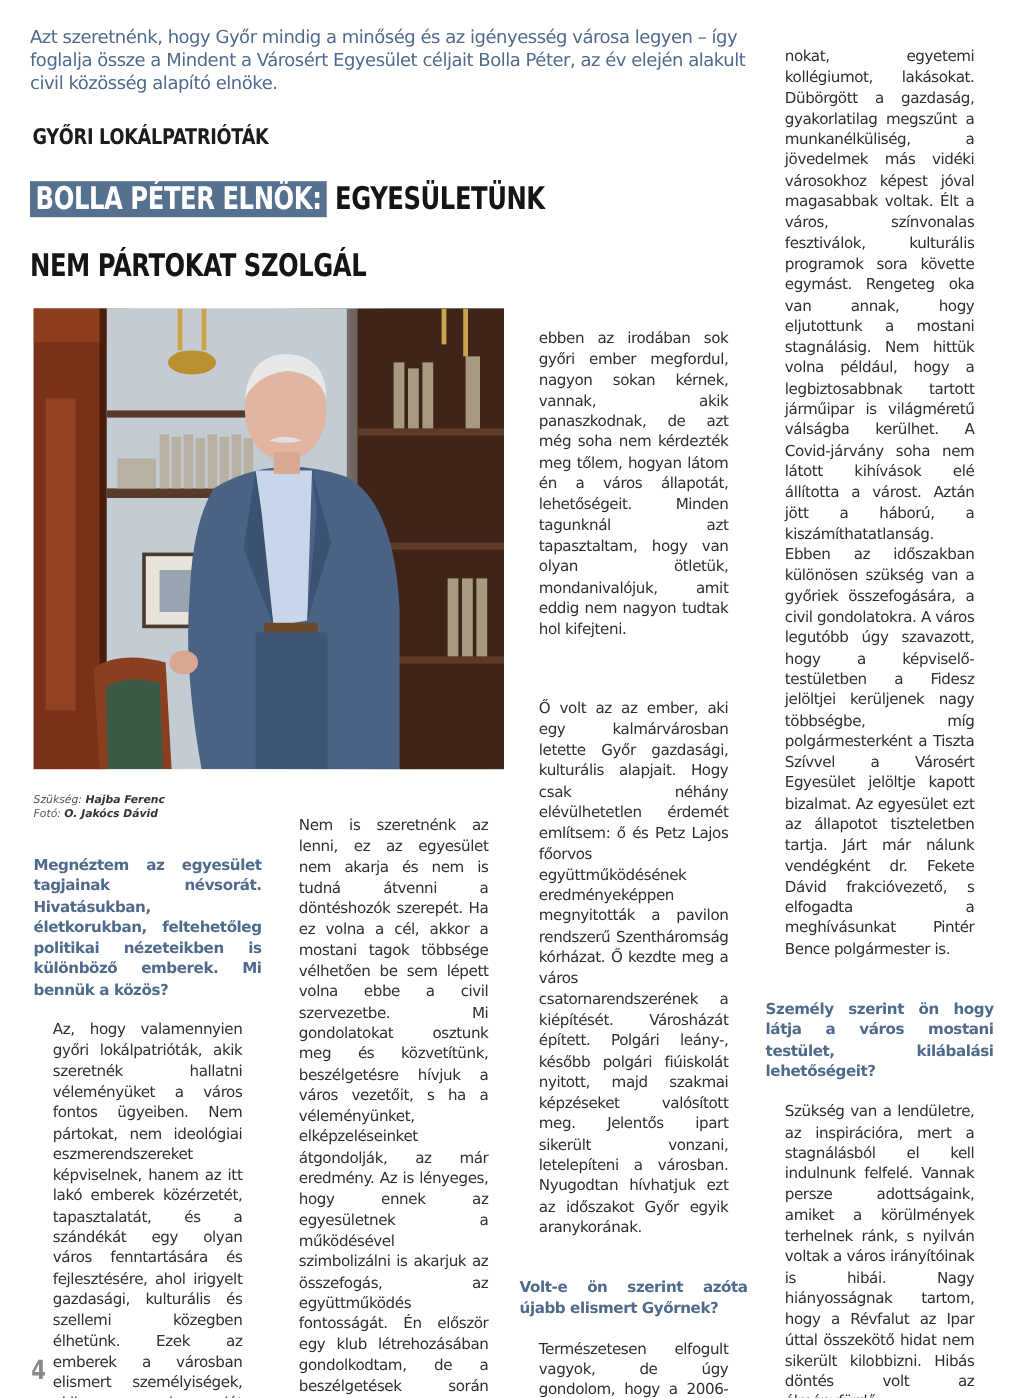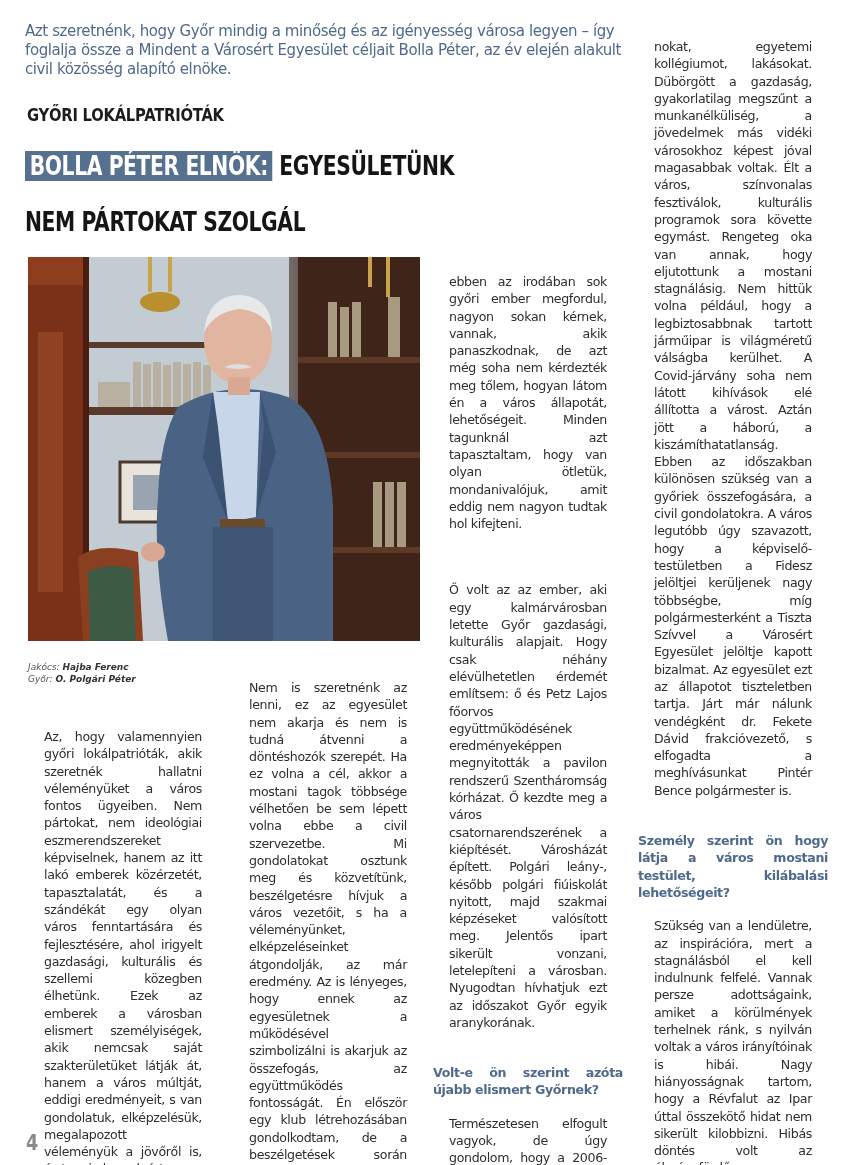--- a/index.html
+++ b/index.html
@@ -111,25 +111,26 @@
     <path d="M176 75 Q180 38 212 38 Q244 40 244 75 Q238 55 212 52 Q186 55 176 75 Z" fill="#e8e8e8"></path>
     <path d="M196 110 Q210 104 224 110 Q210 114 196 110 Z" fill="#e0e0e0"></path>
 
     <rect x="200" y="120" width="22" height="18" fill="#d9a892"></rect>
 
     <ellipse cx="125" cy="295" rx="12" ry="10" fill="#d9a892"></ellipse>
   </svg>
 </div>
 
 <div class="credits">
-  <div><span>Jakócs:</span> <b>Hajba Ferenc</b></div>
-  <div><span>Győr:</span> <b>O. Polgári Péter</b></div>
+  <div><span>Szükség:</span> <b>Hajba Ferenc</b></div>
+  <div><span>Fotó:</span> <b>O. Jakócs Dávid</b></div>
 </div>
 
 <div class="col" id="col1">
+  <p class="q">Megnéztem az egyesület tagjainak névsorát. Hivatásukban, életkorukban, feltehetőleg politikai nézeteikben is különböző emberek. Mi bennük a közös?</p>
   <p>Az, hogy valamennyien győri lokálpatrióták, akik szeretnék hallatni véleményüket a város fontos ügyeiben. Nem pártokat, nem ideológiai eszmerendszereket képviselnek, hanem az itt lakó emberek közérzetét, tapasztalatát, és a szándékát egy olyan város fenntartására és fejlesztésére, ahol irigyelt gazdasági, kulturális és szellemi közegben élhetünk. Ezek az emberek a városban elismert személyiségek, akik nemcsak saját szakterületüket látják át, hanem a város múltját, eddigi eredményeit, s van gondolatuk, elképzelésük, megalapozott véleményük a jövőről is, és tenni akarnak érte.</p>
 </div>
 
 <div class="col" id="col2">
   <p>Nem is szeretnénk az lenni, ez az egyesület nem akarja és nem is tudná átvenni a döntéshozók szerepét. Ha ez volna a cél, akkor a mostani tagok többsége vélhetően be sem lépett volna ebbe a civil szervezetbe. Mi gondolatokat osztunk meg és közvetítünk, beszélgetésre hívjuk a város vezetőit, s ha a véleményünket, elképzeléseinket átgondolják, az már eredmény. Az is lényeges, hogy ennek az egyesületnek a működésével szimbolizálni is akarjuk az összefogás, az együttműködés fontosságát. Én először egy klub létrehozásában gondolkodtam, de a beszélgetések során felmerült egy szervezettebb forma igénye. Emlékszem, amikor fölkerestem az egyik már egyesületi tagunkat, azt mondta nekem:</p>
 </div>
 
 <div class="col" id="col3">
   <p>ebben az irodában sok győri ember megfordul, nagyon sokan kérnek, vannak, akik panaszkodnak, de azt még soha nem kérdezték meg tőlem, hogyan látom én a város állapotát, lehetőségeit. Minden tagunknál azt tapasztaltam, hogy van olyan ötletük, mondanivalójuk, amit eddig nem nagyon tudtak hol kifejteni.</p>
   <div class="gap"></div>

